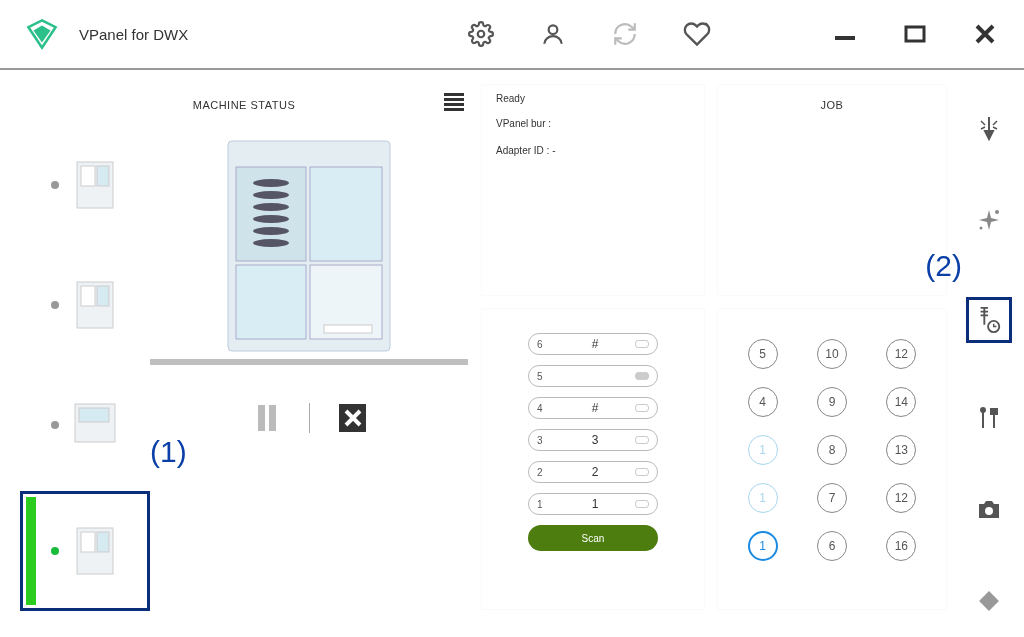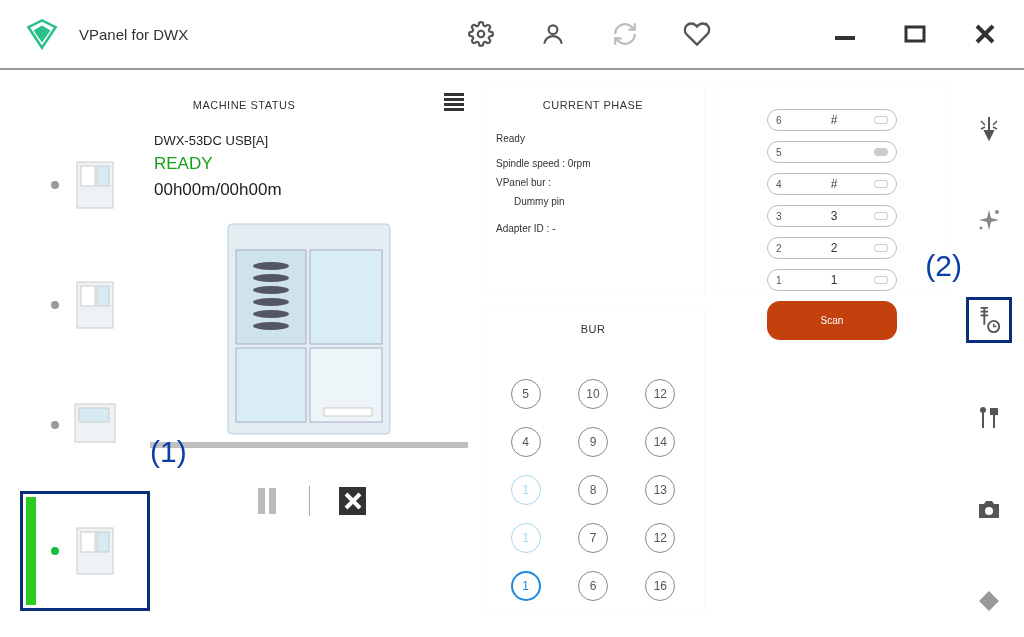--- a/index.html
+++ b/index.html
@@ -99,22 +99,22 @@
     display: flex; align-items:center;
     font-size: 10px; color:#555;
     padding: 0 8px;
     position:relative;
   }
   .mat-row .idx { width: 18px; text-align:left;}
   .mat-row .val { flex:1; text-align:center; font-size: 12px; color:#333;}
   .mat-row .disc { width:14px; height:8px; border:1px solid #ccc; border-radius: 50% / 100%; }
   .mat-row .disc.filled { background:#ccc;}
   .scan-btn {
-    width: 130px; height: 39px; border-radius: 13px;
-    background:#c2410c; color:#fff; font-size:10px;
+    width: 130px; height: 26px; border-radius: 13px;
+    background:#4d7c0f; color:#fff; font-size:10px;
     display:flex; align-items:center; justify-content:center;
     cursor:pointer; border:none;
   }
 
   
   .bur-body { padding: 30px 20px; display:grid; grid-template-columns: repeat(3, 1fr); justify-items:center; row-gap: 18px; column-gap: 20px;}
   .bur-circle {
     width: 30px; height: 30px; border-radius: 50%;
     border: 1.5px solid #888; display:flex; align-items:center; justify-content:center;
     font-size: 12px; color:#555; cursor:pointer;
@@ -180,21 +180,21 @@
     <div class="icon-btn">
       <svg width="24" height="24">
           <path d="M4 4 L20 20 M20 4 L4 20" stroke="#333" stroke-width="4"></path>
         </svg>
     </div>
   </div>
 </div>
 
 <div class="main">
 
-  <div style="display:flex; flex-direction:column; width:448px;">
+  <div style="display:flex; flex-direction:column; width:448px;text-align:right;">
     <div class="status-header">
       <span class="lbl">MACHINE STATUS</span>
       <div class="hamburger">
         <svg width="20" height="18">
             <rect y="0" width="20" height="3" fill="#333"></rect>
             <rect y="5" width="20" height="3" fill="#333"></rect>
             <rect y="10" width="20" height="3" fill="#333"></rect>
             <rect y="15" width="20" height="3" fill="#333"></rect>
           </svg>
       </div>
@@ -231,25 +231,20 @@
           <span class="status-dot green"></span>
           <svg class="machine-thumb" viewBox="0 0 48 54">
               <rect x="6" y="4" width="36" height="46" fill="#eef2f4" stroke="#ccc"></rect>
               <rect x="10" y="8" width="14" height="20" fill="#fff" stroke="#ccc"></rect>
               <rect x="26" y="8" width="12" height="20" fill="#d6eaf2" stroke="#ccc"></rect>
             </svg>
         </div>
       </div>
 
       <div class="center-col">
-        <div class="device-info">
-          <div class="device-name">DWX-53DC USB[A]</div>
-          <div class="device-status">READY</div>
-          <div class="device-time">00h00m/00h00m</div>
-        </div>
         <div class="device-image">
           <svg width="170" height="218" viewBox="0 0 170 218">
             <rect x="4" y="4" width="162" height="210" rx="4" fill="#e4eef2" stroke="#bcd"></rect>
             <rect x="12" y="30" width="70" height="94" fill="#cfe3ea" stroke="#aac"></rect>
             <rect x="86" y="30" width="72" height="94" fill="#d8eef4" stroke="#aac"></rect>
             <rect x="12" y="128" width="70" height="74" fill="#d8eef4" stroke="#aac"></rect>
             <rect x="86" y="128" width="72" height="74" fill="#eef5f8" stroke="#aac"></rect>
             <g fill="#556">
                 <ellipse cx="47" cy="46" rx="18" ry="4"></ellipse>
                 <ellipse cx="47" cy="58" rx="18" ry="4"></ellipse>
@@ -276,30 +271,30 @@
                 <path d="M8 8 L22 22 M22 8 L8 22" stroke="#fff" stroke-width="4"></path>
               </svg>
           </div>
         </div>
       </div>
     </div>
   </div>
 
   <div class="right-grid">
     <div class="card">
-      <div class="card-header">CURRENT PHASE</div>
       <div class="phase-body">
         <div>Ready</div>
         <div style="height:6px"></div>
-        <div>Spindle speed : 0rpm</div>
         <div>VPanel bur :</div>
-        <div class="indent">Dummy pin</div>
         <div style="height:8px"></div>
         <div>Adapter ID : -</div>
       </div>
+    </div>
+    <div class="card">
+      <div class="card-header">JOB</div>
     </div>
     <div class="card">
       <div class="material-body" id="material-body">
           <div class="mat-row">
             <span class="idx">6</span>
                    <span class="val">#</span>
                    <span class="disc "></span>
           </div>
           <div class="mat-row">
             <span class="idx">5</span>
@@ -323,21 +318,20 @@
           </div>
           <div class="mat-row">
             <span class="idx">1</span>
                    <span class="val">1</span>
                    <span class="disc "></span>
           </div>
           <button class="scan-btn">Scan</button>
         </div>
     </div>
     <div class="card">
-      <div class="card-header">BUR</div>
       <div class="bur-body" id="bur-body">
           <div class="bur-circle ">5</div>
           <div class="bur-circle ">10</div>
           <div class="bur-circle ">12</div>
           <div class="bur-circle ">4</div>
           <div class="bur-circle ">9</div>
           <div class="bur-circle ">14</div>
           <div class="bur-circle light">1</div>
           <div class="bur-circle ">8</div>
           <div class="bur-circle ">13</div>

